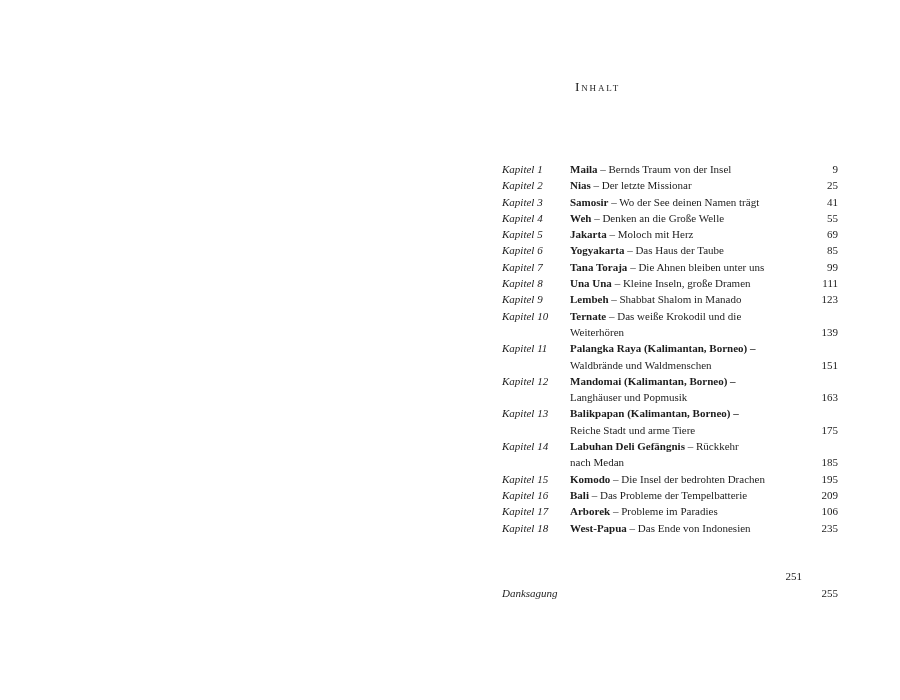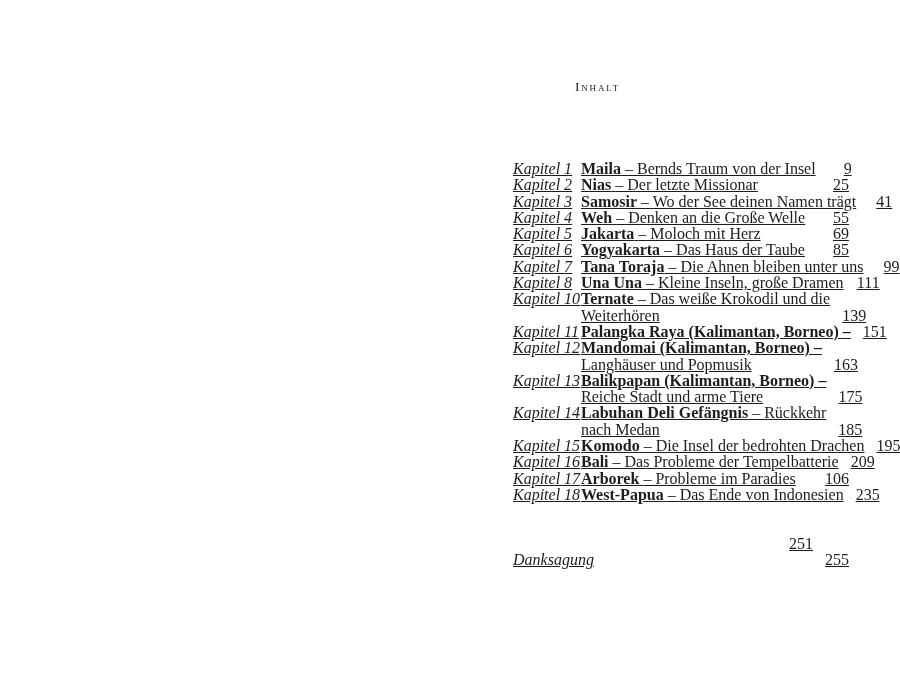--- a/index.html
+++ b/index.html
@@ -21,26 +21,25 @@
     left: 575px;
     top: 79px;
     font-size: 13.5px;
     font-weight: 400;
     font-variant: small-caps;
     letter-spacing: 1.8px;
     color: #1d1d1d;
   }
   .toc-list {
     position: absolute;
-    left: 513px;
+    left: 502px;
     top: 161px;
     width: 336px;
-    font-size: 16px;
+    font-size: 11px;
     line-height: 16.3px;
-    text-decoration: underline;
   }
   .row {
     display: grid;
     grid-template-columns: 68px 1fr 36px;
   }
   .row-wide {
     grid-template-columns: 1fr 36px;
   }
   .chap {
     font-style: italic;
@@ -101,27 +100,32 @@
     <span class="chap">Kapitel 7</span>
     <span class="ttl"><b class="bold">Tana Toraja</b><span class="rest">– Die Ahnen bleiben unter uns</span></span>
     <span class="pg">99</span>
   </div>
       <div class="row">
     <span class="chap">Kapitel 8</span>
     <span class="ttl"><b class="bold">Una Una</b><span class="rest">– Kleine Inseln, große Dramen</span></span>
     <span class="pg">111</span>
   </div>
       <div class="row">
+    <span class="chap">Kapitel 9</span>
+    <span class="ttl"><b class="bold">Lembeh</b><span class="rest">– Shabbat Shalom in Manado</span></span>
+    <span class="pg">123</span>
+  </div>
+      <div class="row">
     <span class="chap">Kapitel 10</span>
     <span class="ttl"><b class="bold">Ternate</b><span class="rest">– Das weiße Krokodil und die</span><br class="brk"><span class="l2">Weiterhören</span></span>
     <span class="pg">139</span>
   </div>
       <div class="row">
     <span class="chap">Kapitel 11</span>
-    <span class="ttl"><b class="bold">Palangka Raya (Kalimantan, Borneo) –</b><span class="rest"></span><br class="brk"></span>
+    <span class="ttl"><b class="bold">Palangka Raya (Kalimantan, Borneo) –</b><span class="rest"></span><br class="brk"><span class="l2">Waldbrände und Waldmenschen</span></span>
     <span class="pg">151</span>
   </div>
       <div class="row">
     <span class="chap">Kapitel 12</span>
     <span class="ttl"><b class="bold">Mandomai (Kalimantan, Borneo) –</b><span class="rest"></span><br class="brk"><span class="l2">Langhäuser und Popmusik</span></span>
     <span class="pg">163</span>
   </div>
       <div class="row">
     <span class="chap">Kapitel 13</span>
     <span class="ttl"><b class="bold">Balikpapan (Kalimantan, Borneo) –</b><span class="rest"></span><br class="brk"><span class="l2">Reiche Stadt und arme Tiere</span></span>

